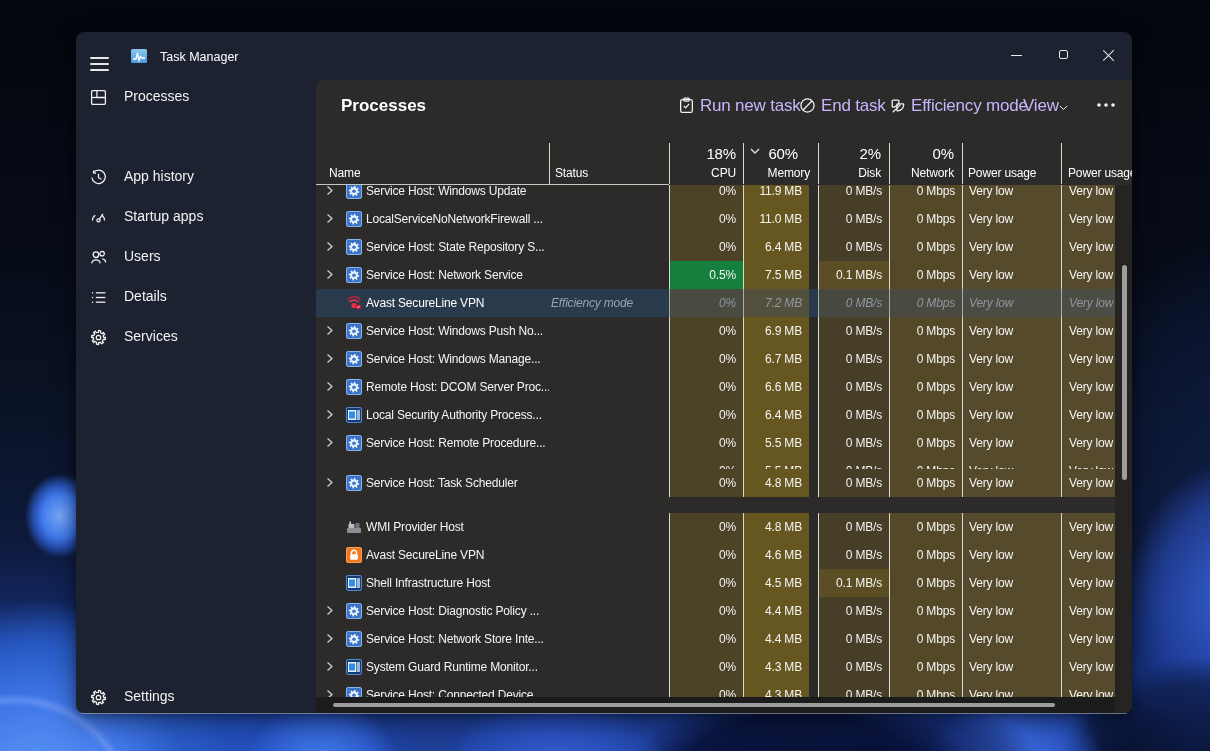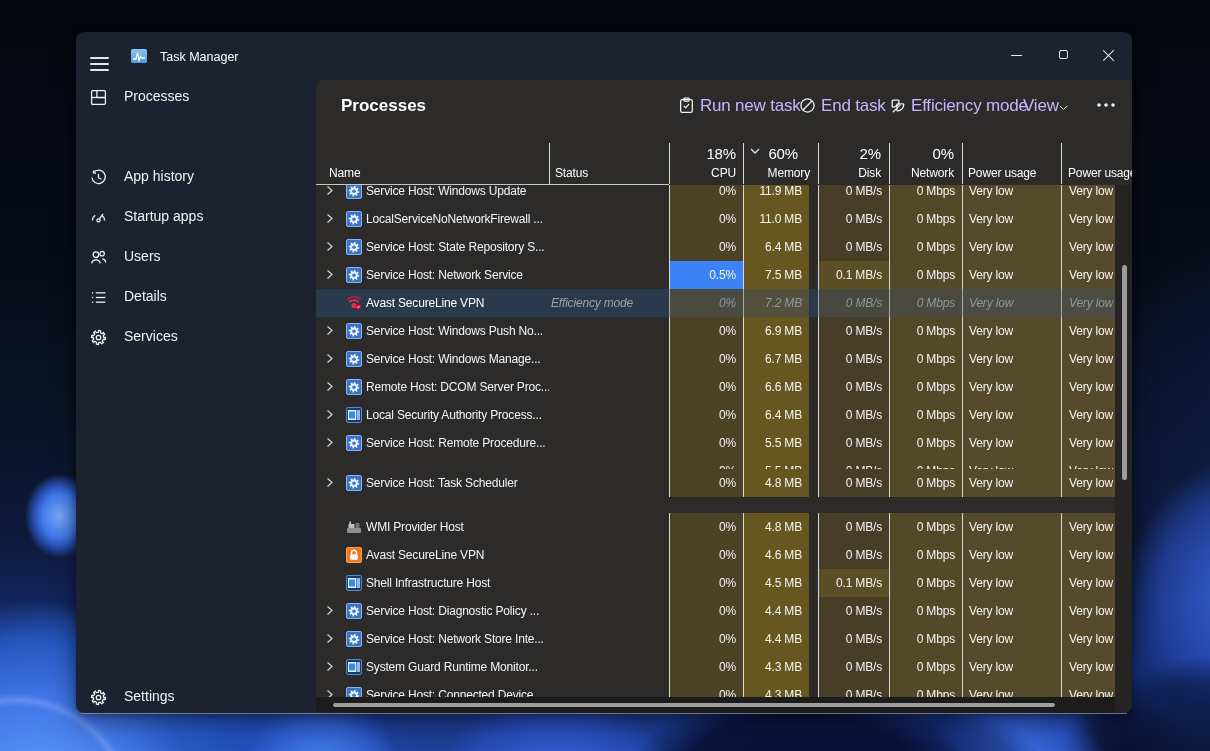--- a/index.html
+++ b/index.html
@@ -60,21 +60,21 @@
 .rnm{position:absolute;left:50px;top:7px;white-space:nowrap}
 .rst{position:absolute;left:235px;top:6.5px;color:#989898;font-style:italic}
 .c{position:absolute;top:0;height:28px;border-left:1px solid #d8d8d4}
 .c span{position:absolute;top:6.5px}
 .cpu{left:353px;width:74px;background:#4c4326}
 .mem{left:427px;width:66px;background:#665720}
 .disk{left:502px;width:71px;background:#463e27}
 .net{left:573px;width:73px;background:#534928}
 .pow{left:646px;width:99px;background:#554a2b}
 .trend{left:745px;width:54px;background:#554a2b;border-right:none}
-.cpu.hot{background:#3b82f6}
+.cpu.hot{background:#15803d}
 .disk.hot2{background:#5c4e24}
 .cpu span,.mem span,.disk span,.net span{right:7px}
 .pow span{left:6px}
 .trend span{left:7px}
 
 .row.sel .rname,.row.sel{color:#fff}
 .row.sel{background:#293a4d}
 .row.sel .cpu{background:#494a40}
 .row.sel .mem{background:#53503e}
 .row.sel .disk{background:#474840}

